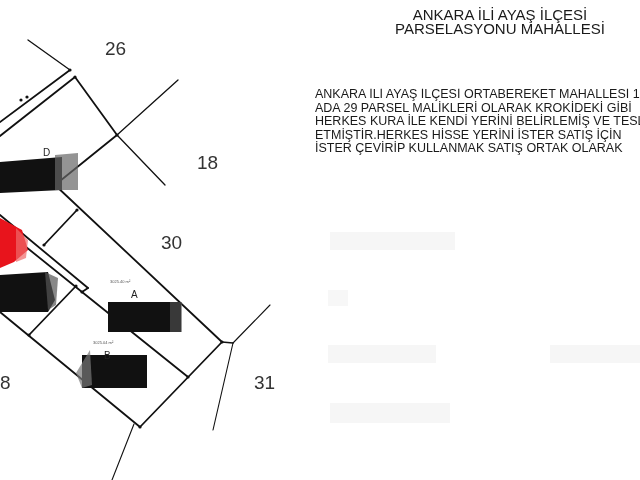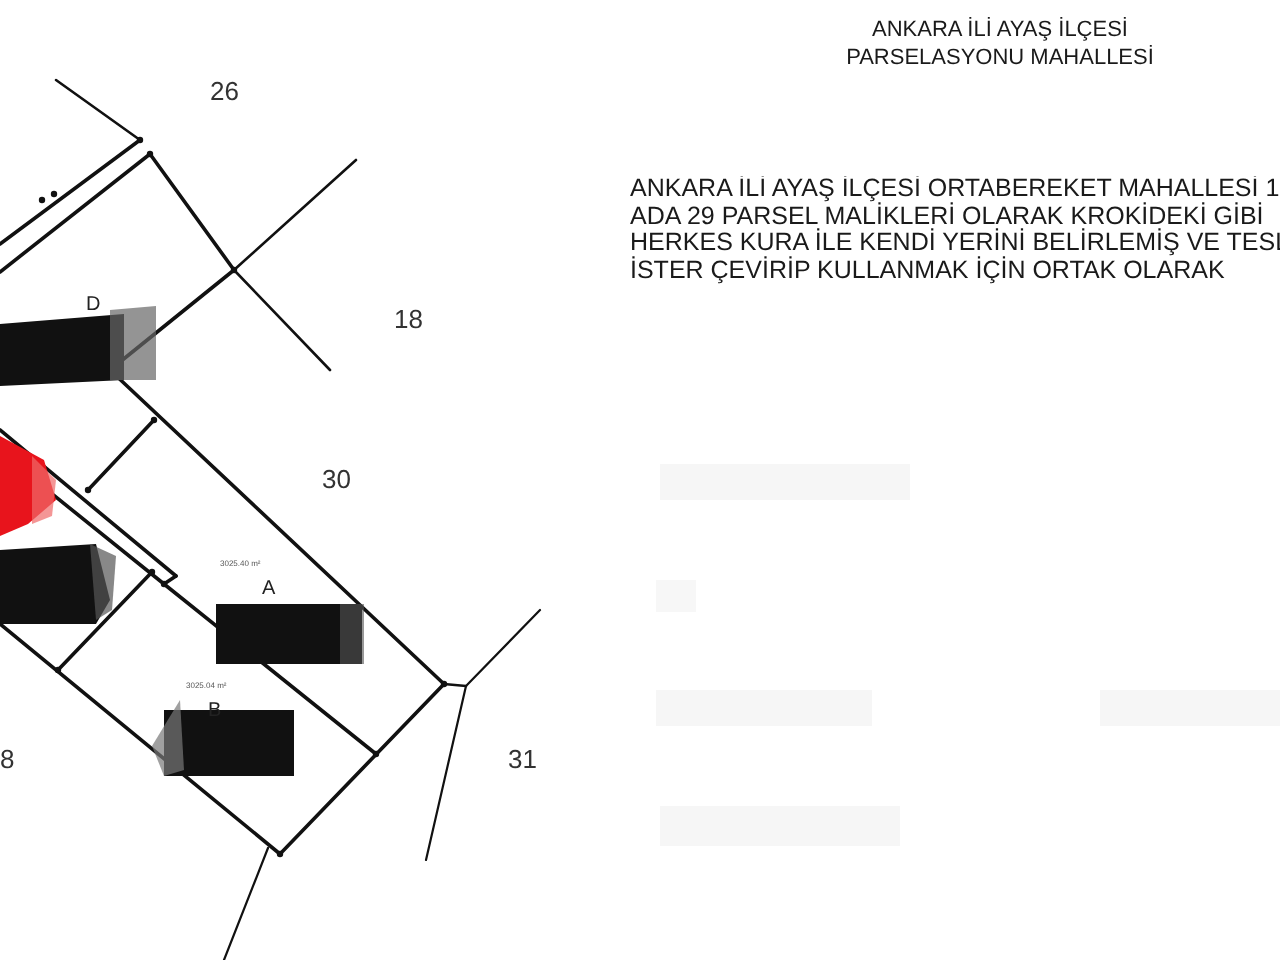--- a/index.html
+++ b/index.html
@@ -1,38 +1,39 @@
 <!DOCTYPE html>
 <html><head>
 <meta charset="utf-8">
 <style>
   html, body { margin:0; padding:0; background:#ffffff; }
   body { width:640px; height:480px; position:relative; overflow:hidden; font-family:"Liberation Sans", sans-serif; }
-  .title { position:absolute; left:360px; top:8px; width:280px; text-align:center; font-size:11px; line-height:14px; color:#1a1a1a; }
+  .title { position:absolute; left:360px; top:8px; width:280px; text-align:center; font-size:15px; line-height:14px; color:#1a1a1a; }
   .title div { white-space:nowrap; }
   .para { position:absolute; left:315px; top:88px; width:325px; font-size:12.5px; line-height:13.6px; color:#1a1a1a; white-space:nowrap; overflow:hidden; }
   .faded { position:absolute; color:#f1f1f1; font-size:16px; white-space:nowrap; }
   svg { position:absolute; left:0; top:0; }
-  .plabel { position:absolute; font-size:13px; color:#333; }
+  .plabel { position:absolute; font-size:19px; color:#333; }
   .blabel { position:absolute; font-size:10px; color:#222; }
   .tiny { position:absolute; font-size:4px; color:#555; }
 </style>
 </head>
 <body>
 
 <div class="title">
   <div>ANKARA İLİ AYAŞ İLÇESİ</div>
   <div>PARSELASYONU MAHALLESİ</div>
 </div>
 
 <div class="para">
   <div> ANKARA İLİ AYAŞ İLÇESİ ORTABEREKET MAHALLESİ 137</div>
   <div>ADA 29 PARSEL MALİKLERİ OLARAK KROKİDEKİ GİBİ</div>
   <div>HERKES KURA İLE KENDİ YERİNİ BELİRLEMİŞ VE TESLİM</div>
-  <div>İSTER ÇEVİRİP KULLANMAK İÇİN ORTAK OLARAK</div>
+  <div>ETMİŞTİR.HERKES HİSSE YERİNİ İSTER SATIŞ İÇİN</div>
+  <div>İSTER ÇEVİRİP KULLANMAK SATIŞ ORTAK OLARAK</div>
 </div>
 
 <div class="faded" style="left:330px;top:232px;width:125px;height:18px;background:#f6f6f6;"></div>
 <div class="faded" style="left:328px;top:290px;width:20px;height:16px;background:#f7f7f7;"></div>
 <div class="faded" style="left:328px;top:345px;width:108px;height:18px;background:#f6f6f6;"></div>
 <div class="faded" style="left:550px;top:345px;width:90px;height:18px;background:#f6f6f6;"></div>
 <div class="faded" style="left:330px;top:403px;width:120px;height:20px;background:#f6f6f6;"></div>
 
 <svg width="640" height="480" viewBox="0 0 640 480">
   <g stroke="#111" stroke-width="1.8" fill="none" stroke-linecap="round">

